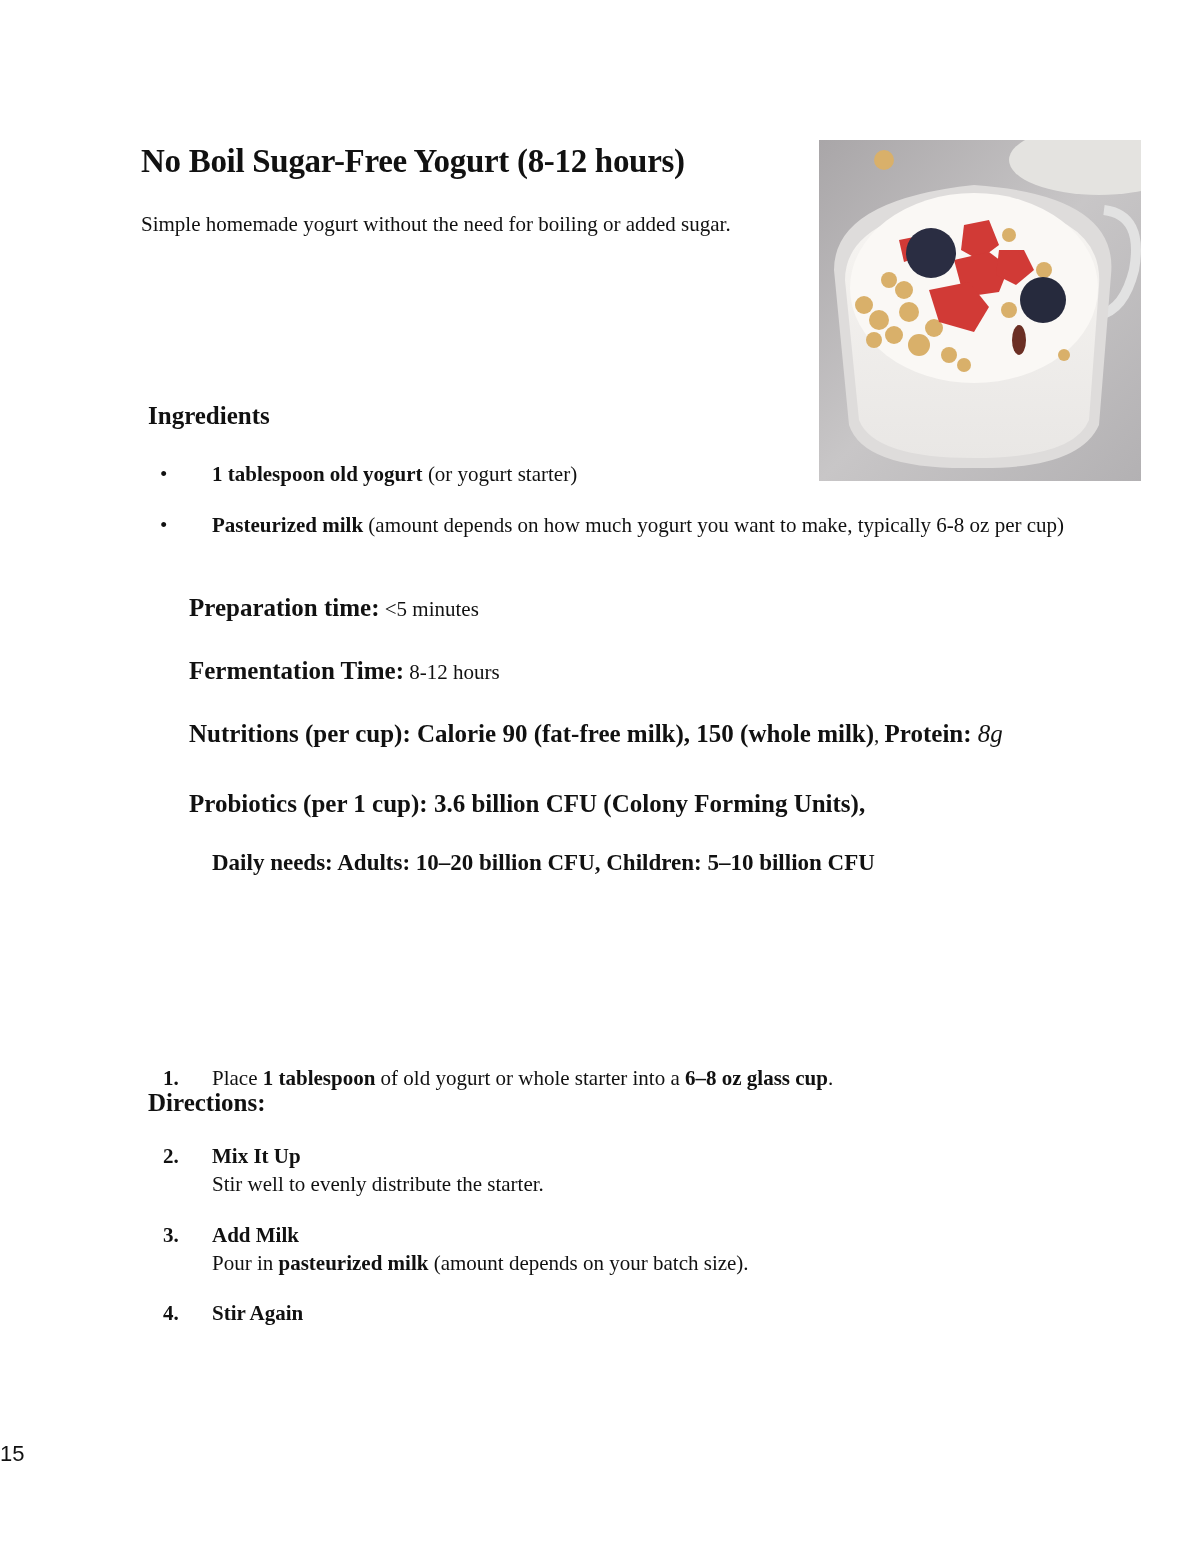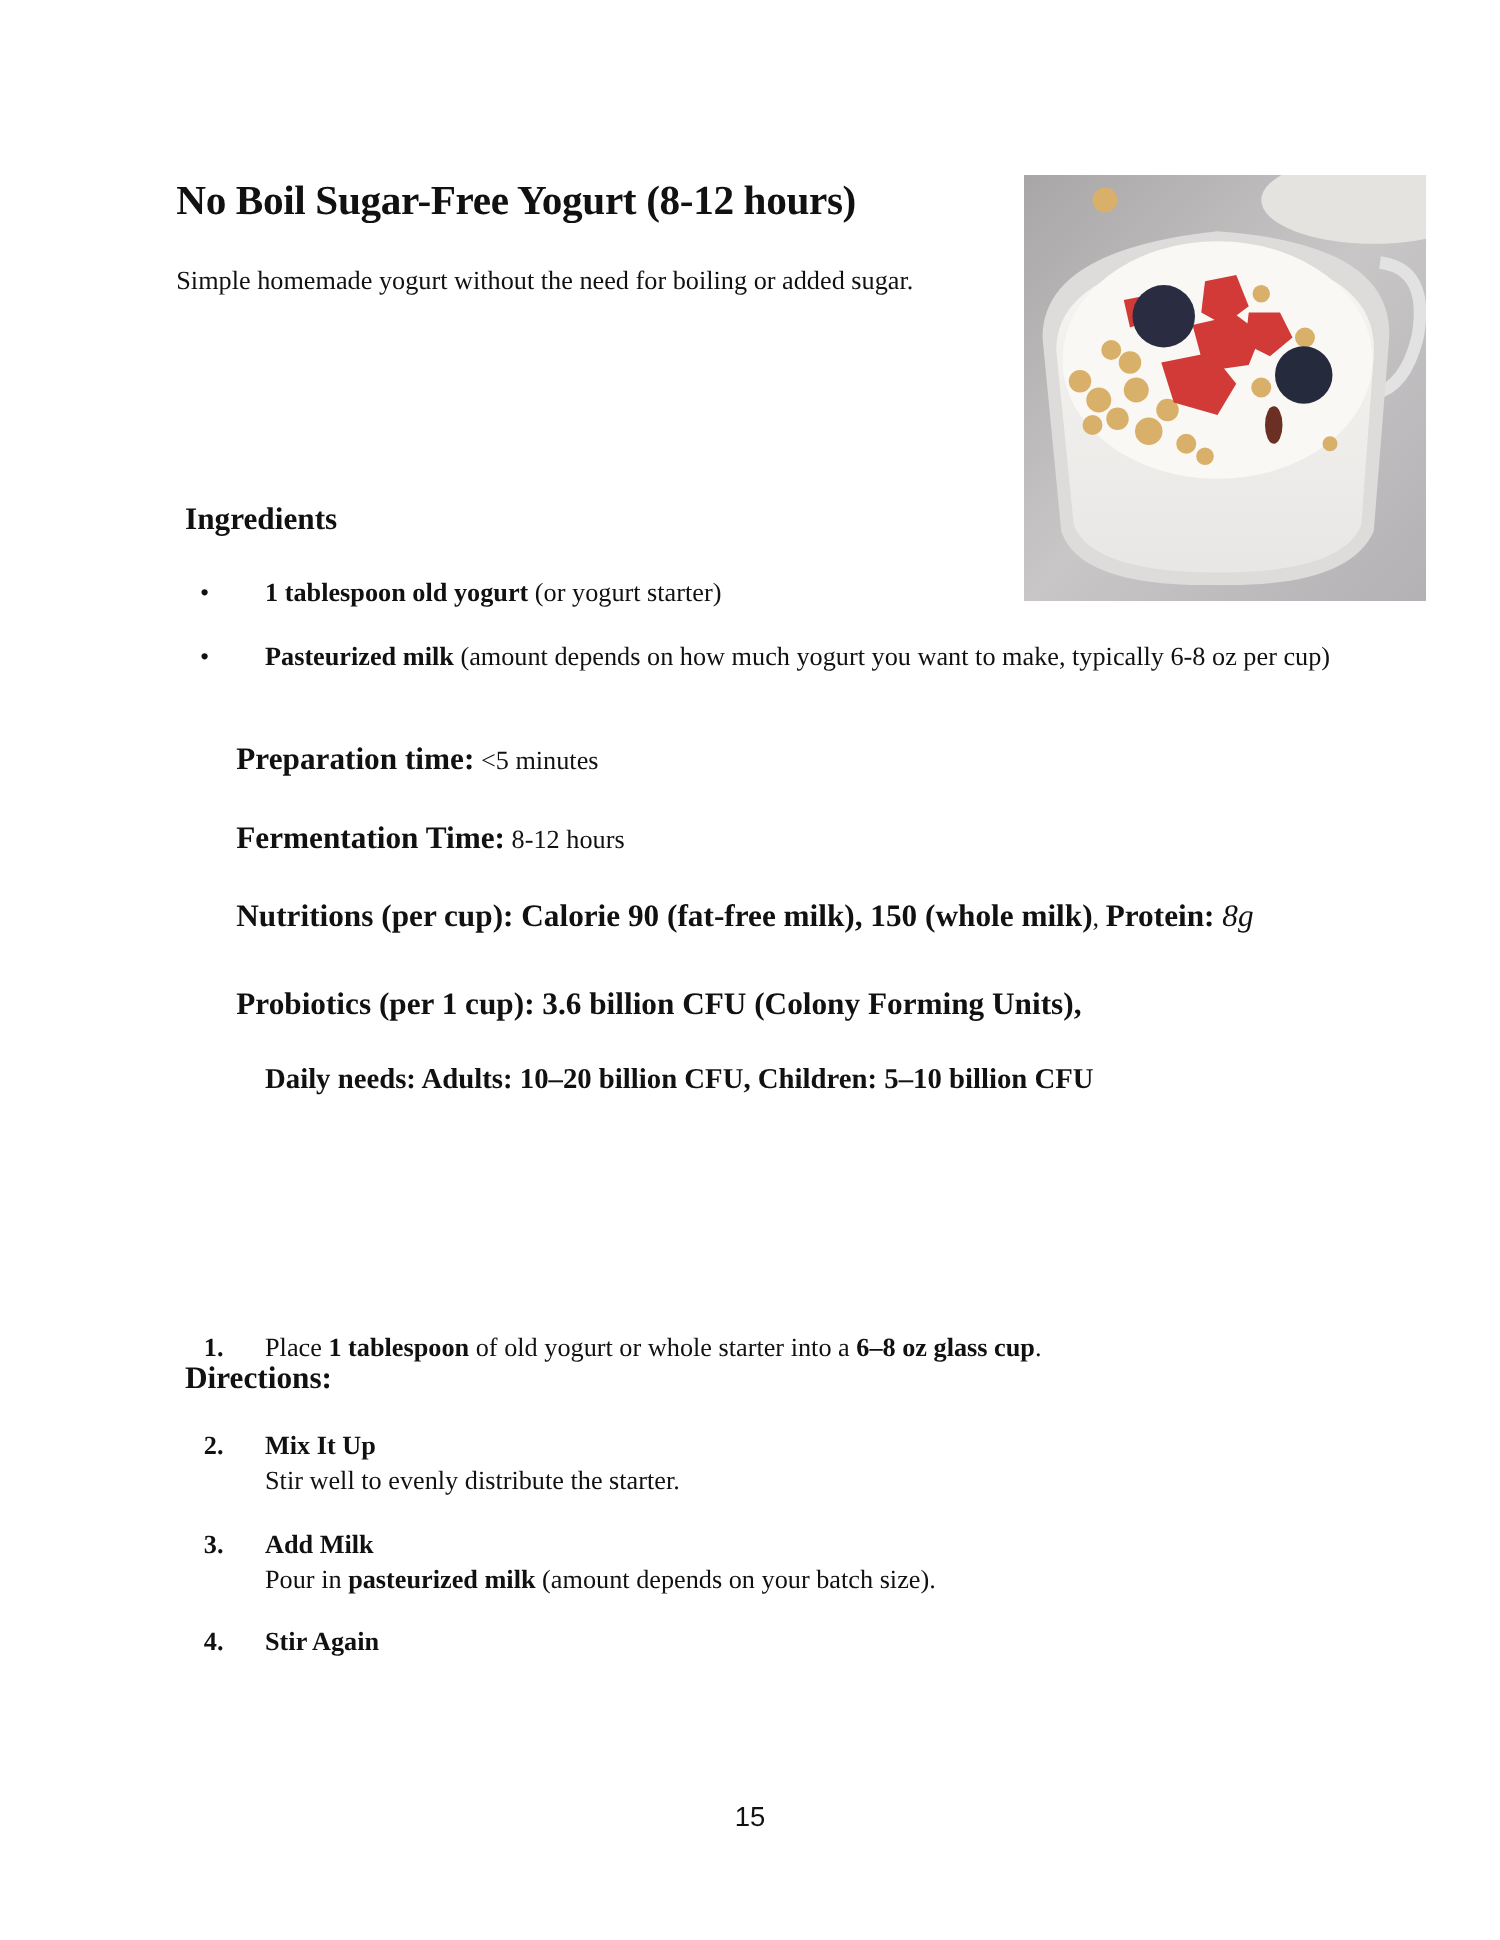--- a/index.html
+++ b/index.html
@@ -17,21 +17,21 @@
     .bullet-row .dot { position: absolute; left: 0; top: 0; width: 20px; }
     .bullet-row .text { position: absolute; left: 52px; width: 860px; }
     .info { left: 141px; font-size: 25px; font-weight: bold; white-space: nowrap; margin-left: 48px; }
     .info .plain { font-weight: normal; font-size: 21px; }
     .daily { left: 212px; top: 850px; font-size: 23px; font-weight: bold; white-space: nowrap; }
     .dir-head { left: 148px; top: 1050px; margin-top: 39px; }
     .step { left: 163px; font-size: 21px; line-height: 28px; }
     .step .num { position: absolute; left: 0; top: 0; font-weight: bold; }
     .step .body { position: absolute; left: 49px; width: 900px; white-space: nowrap; }
     .step .step-title { font-weight: bold; }
-    .page-num { left: 0; width: 1200px; top: 1441px; text-align: center; font-family: "Liberation Sans", sans-serif; font-size: 22px; }
+    .page-num { left: 0; width: 1200px; top: 1441px; font-family: "Liberation Sans", sans-serif; font-size: 22px; }
     b { font-weight: bold; }
   </style>
 </head>
 <body>
 
 <div class="abs title">No Boil Sugar-Free Yogurt (8-12 hours)</div>
 <div class="abs subtitle">Simple homemade yogurt without the need for boiling or added sugar.</div>
 
 <div class="abs photo" title="Glass cup of yogurt topped with granola, strawberries and blueberries">
   <svg width="322" height="341" viewBox="0 0 322 341" xmlns="http://www.w3.org/2000/svg">

